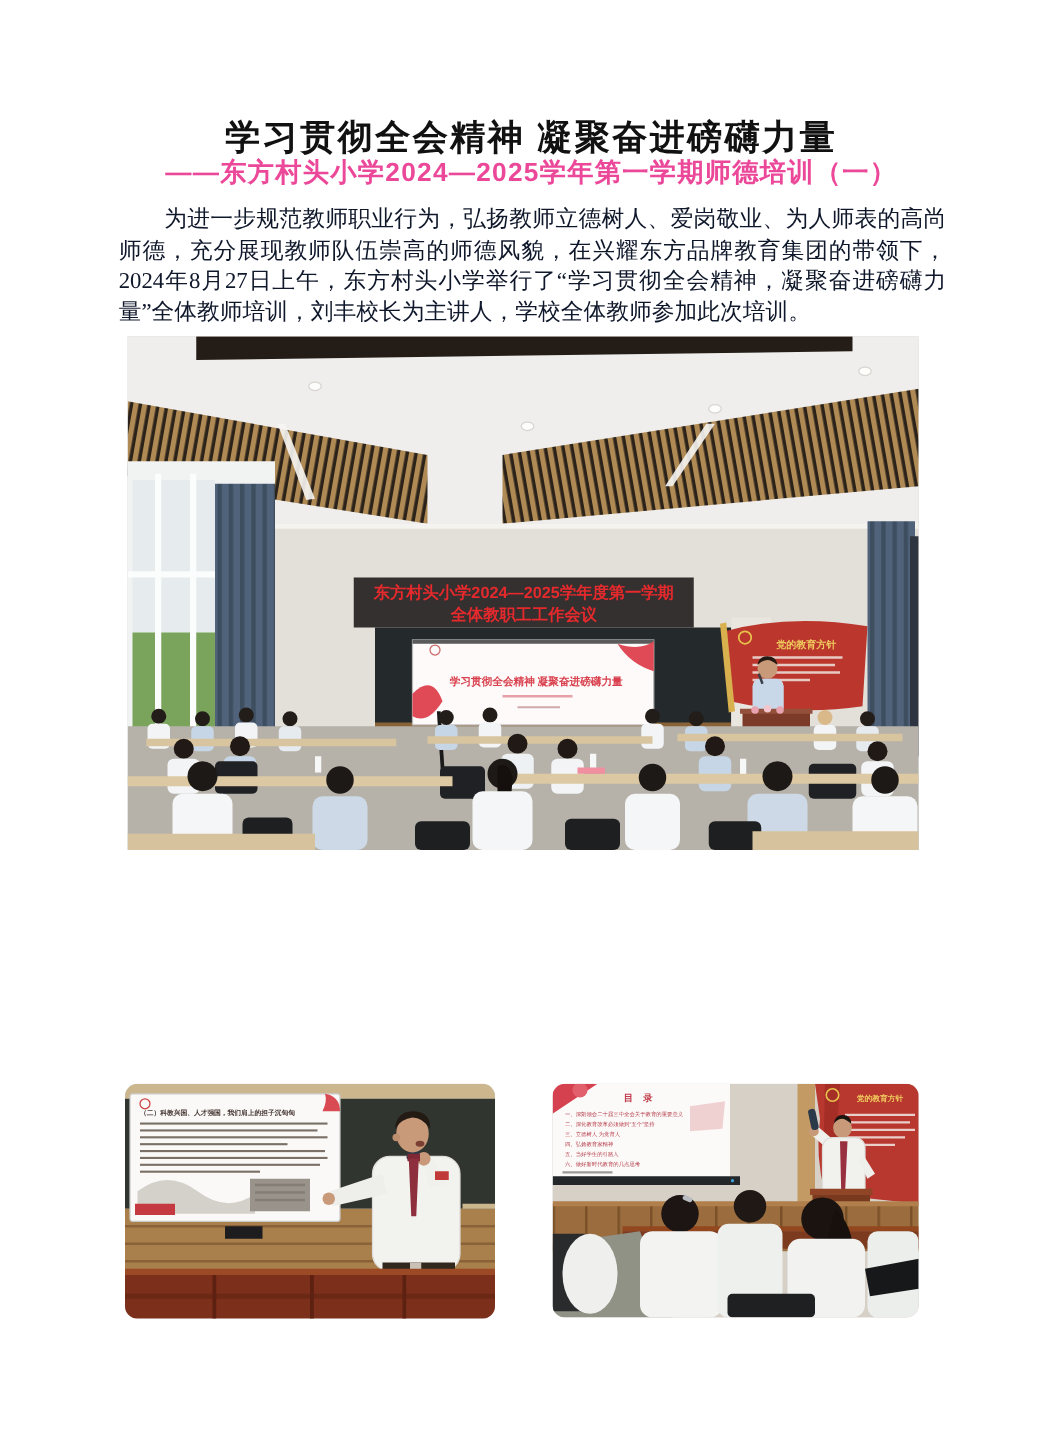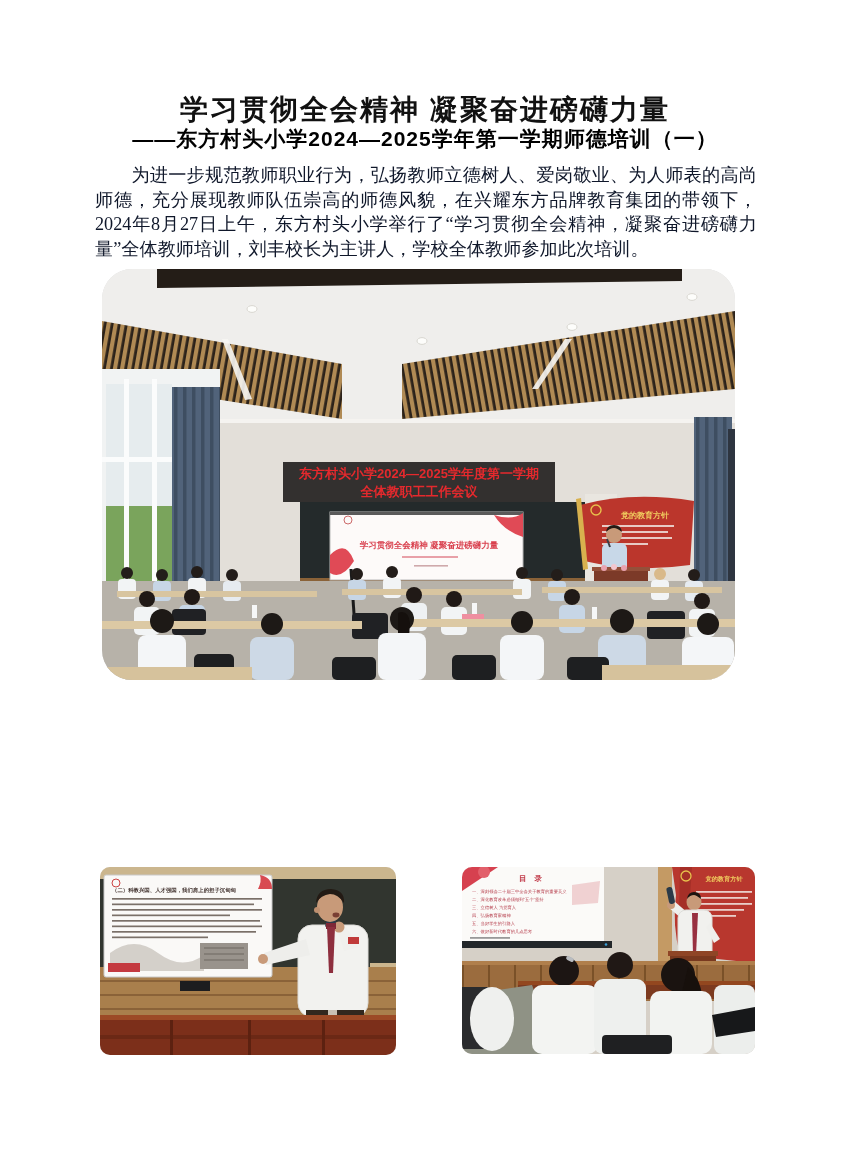--- a/index.html
+++ b/index.html
@@ -8,33 +8,33 @@
     font-family:"Liberation Serif", serif;color:#1c1c1c;overflow:hidden;margin-top:22px;
   }
   .title1{
     position:absolute;top:72px;left:0;width:850px;text-align:center;
     font-family:"Liberation Sans", sans-serif;font-weight:bold;
     font-size:28px;line-height:32px;color:#111;letter-spacing:2px;
   }
   .title2{
     position:absolute;top:103px;left:0;width:850px;text-align:center;
     font-family:"Liberation Sans", sans-serif;font-weight:bold;
-    font-size:21px;line-height:28px;color:#000000;letter-spacing:1px;
+    font-size:21px;line-height:28px;color:#ec4899;letter-spacing:1px;
   }
   .para{
     position:absolute;left:95px;width:662px;
     font-size:18.2px;line-height:24.6px;text-align:justify;
     text-indent:2em;color:#0f172a;
   }
   .p1{top:141px;}
   .p2{top:662px;}
-  .photo{position:absolute;overflow:hidden;background:#ddd;border-radius:30px;}
+  .photo{position:absolute;overflow:hidden;background:#ddd;}
   .photo-main{left:102px;top:247px;width:633px;height:411px;}
   .photo-left{left:100px;top:845px;width:296px;height:188px;border-radius:10px;}
-  .photo-right{left:462px;top:845px;width:293px;height:187px;border-radius:10px;}
+  .photo-right{left:442px;top:845px;width:293px;height:187px;border-radius:10px;}
   .photo svg{display:block;}
   svg text{font-family:"Liberation Sans", sans-serif;}
 </style>
 </head>
 <body>
 
 <div class="page">
 
   <div class="title1">学习贯彻全会精神 凝聚奋进磅礴力量</div>
   <div class="title2">——东方村头小学2024—2025学年第一学期师德培训（一）</div>

